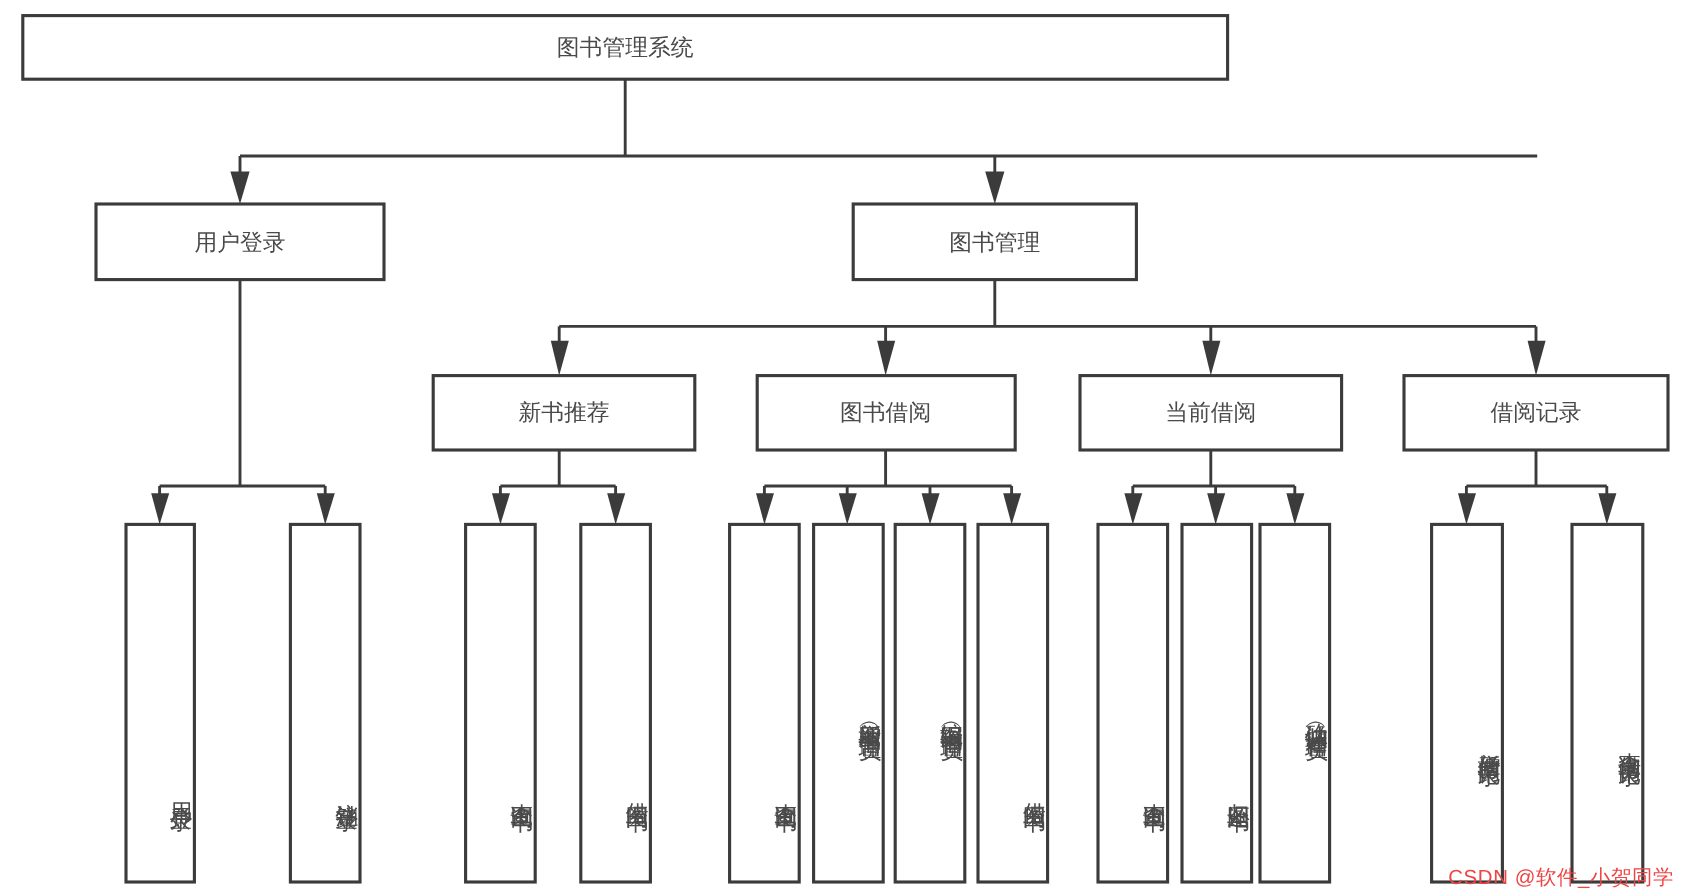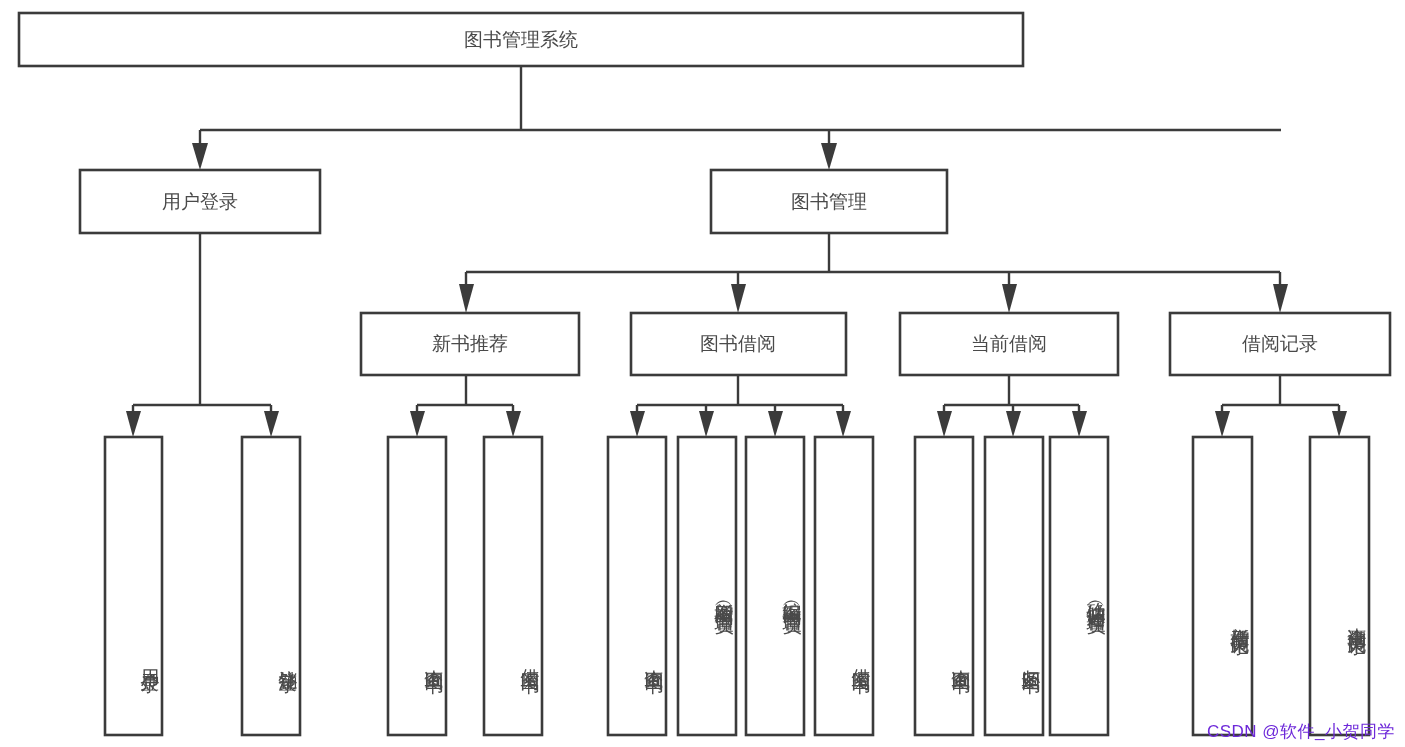--- a/index.html
+++ b/index.html
@@ -64,21 +64,21 @@
     justify-content: center;
     pointer-events: none;
     user-select: none;
   }
   .watermark {
     position: absolute;
     right: 10px;
     bottom: 4px;
     font-family: "Liberation Sans", "DejaVu Sans", sans-serif;
     font-size: 17px;
-    color: #6d28d9;
+    color: #ef4444;
     letter-spacing: 0.5px;
     white-space: nowrap;
   }
 </style>
 </head>
 <body>
 
 <div id="diagram-root">
 
   <svg id="flow" viewBox="0 0 1405 747">

